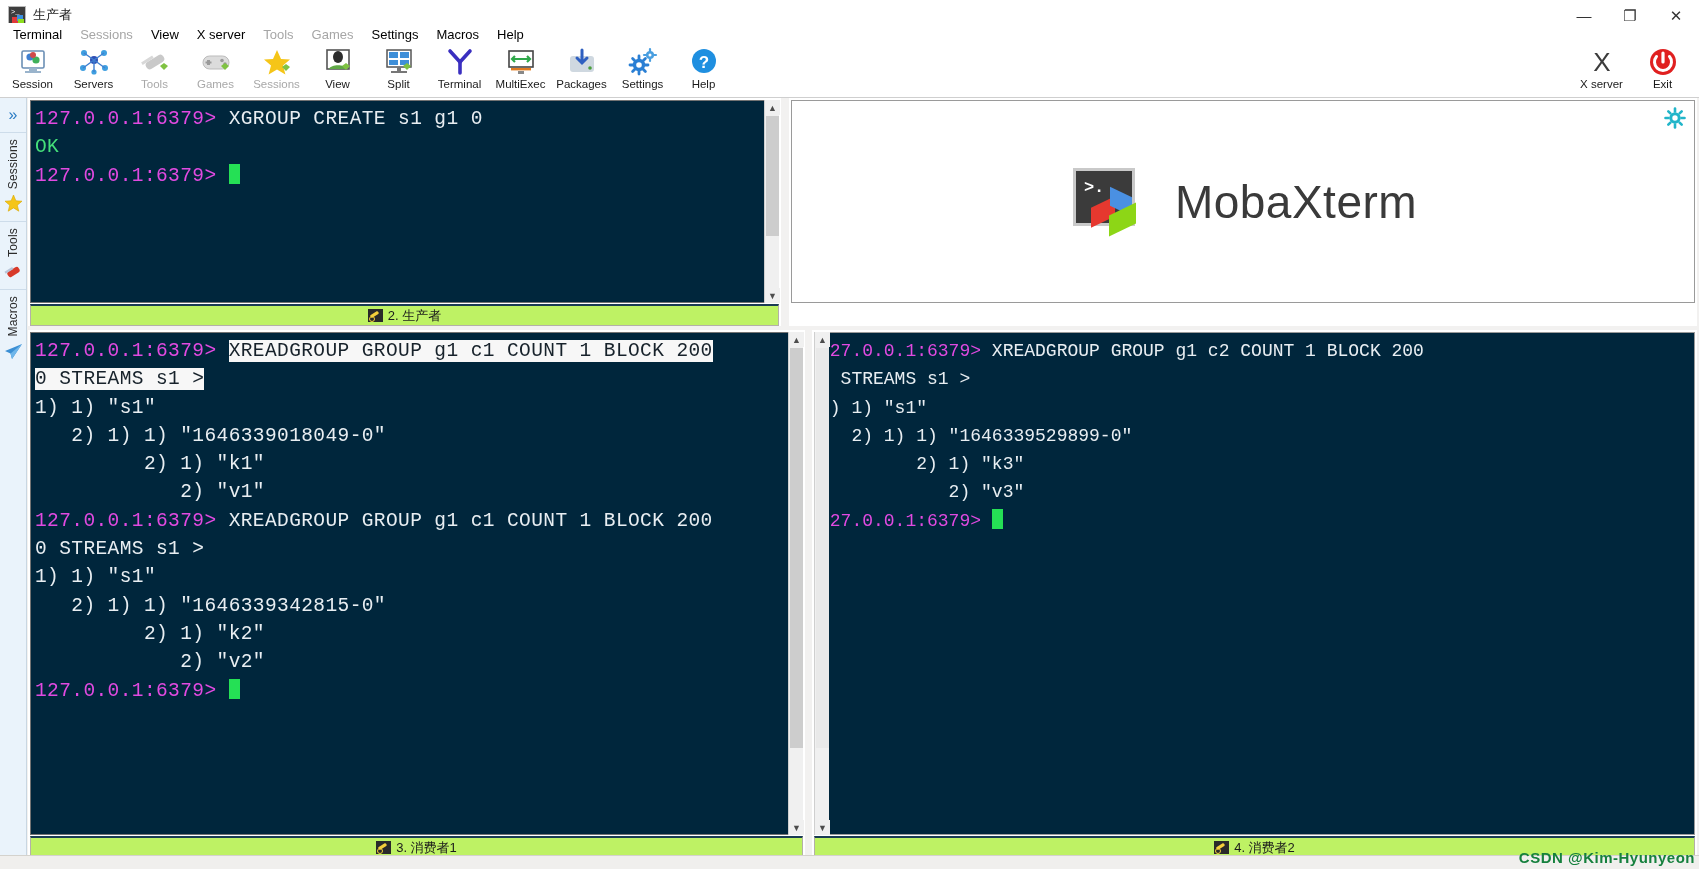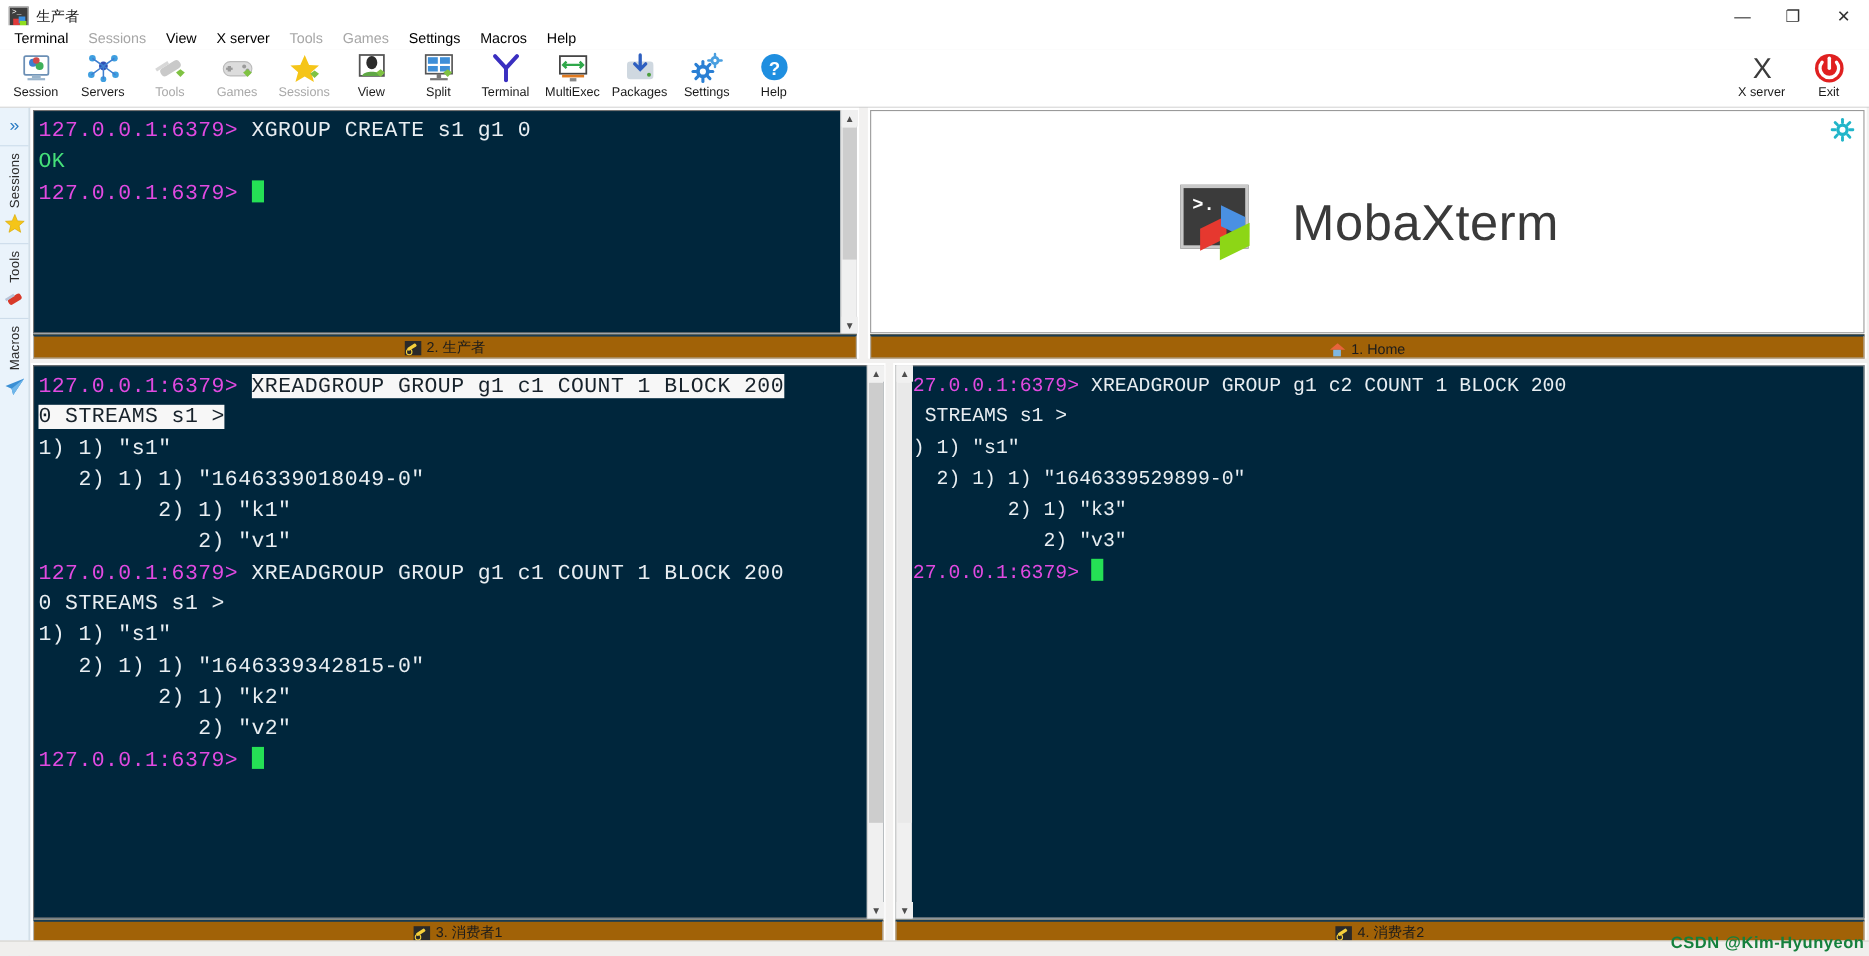--- a/index.html
+++ b/index.html
@@ -129,24 +129,24 @@
   }
   .vscroll .arrow.up { top: 0; }
   .vscroll .arrow.dn { bottom: 0; }
   .vscroll .thumb {
     position: absolute; left: 1px; width: 13px; background: #cdcdcd;
   }
 
   
   .tabstrip {
     position: absolute; left: 2px; right: 2px; bottom: 0; height: 22px;
-    background: #a16207;
+    background: #bef264;
     border: 1px solid #b4b0a8;
     border-top: 2px solid #1a3c54;
-    display: flex; align-items: flex-end; justify-content: center;
+    display: flex; align-items: center; justify-content: center;
     position: absolute;
   }
   .tab {
     display: flex; align-items: center; gap: 5px;
     font-size: 13px; color: #1c1c1c; padding: 0 8px;
   }
   .tab-ico { width: 15px; height: 13px; position: relative; flex: none; }
   .key-ico { background: #2a2a2a; }
   .key-ico::before {
     content: ""; position: absolute; left: 2px; top: 4px;
@@ -470,26 +470,20 @@
               <path d="M1.5 11h3"></path>
               <path d="M17.5 11h3"></path>
             <path d="M4.3 4.3l2.1 2.1"></path>
               <path d="M15.6 15.6l2.1 2.1"></path>
             <path d="M17.7 4.3l-2.1 2.1"></path>
               <path d="M6.4 15.6l-2.1 2.1"></path>
           </g>
         </svg>
       </div>
     </div>
-    <div class="tabstrip">
-      <div class="tab">
-        <span class="tab-ico home-ico"></span>
-        <span>1. Home</span>
-      </div>
-    </div>
   </div>
 
   <div class="pane focused" style="left:28px; top:330px; width:777px; height:528px;">
     <div class="pane-inner">
       <div class="term big" id="term-consumer1"><div><span class="prompt">127.0.0.1:6379&gt;</span><span> </span><span class="sel">XREADGROUP GROUP g1 c1 COUNT 1 BLOCK 200</span></div><div><span class="sel">0 STREAMS s1 &gt;</span></div><div><span>1) 1) "s1"</span></div><div><span>   2) 1) 1) "1646339018049-0"</span></div><div><span>         2) 1) "k1"</span></div><div><span>            2) "v1"</span></div><div><span class="prompt">127.0.0.1:6379&gt;</span><span> XREADGROUP GROUP g1 c1 COUNT 1 BLOCK 200</span></div><div><span>0 STREAMS s1 &gt;</span></div><div><span>1) 1) "s1"</span></div><div><span>   2) 1) 1) "1646339342815-0"</span></div><div><span>         2) 1) "k2"</span></div><div><span>            2) "v2"</span></div><div><span class="prompt">127.0.0.1:6379&gt;</span><span> </span><span class="cursor"></span></div></div>
     </div>
     <div class="vscroll">
       <div class="arrow up">▲</div>
       <div class="thumb" style="top:16px; height:400px;"></div>
       <div class="arrow dn">▼</div>

